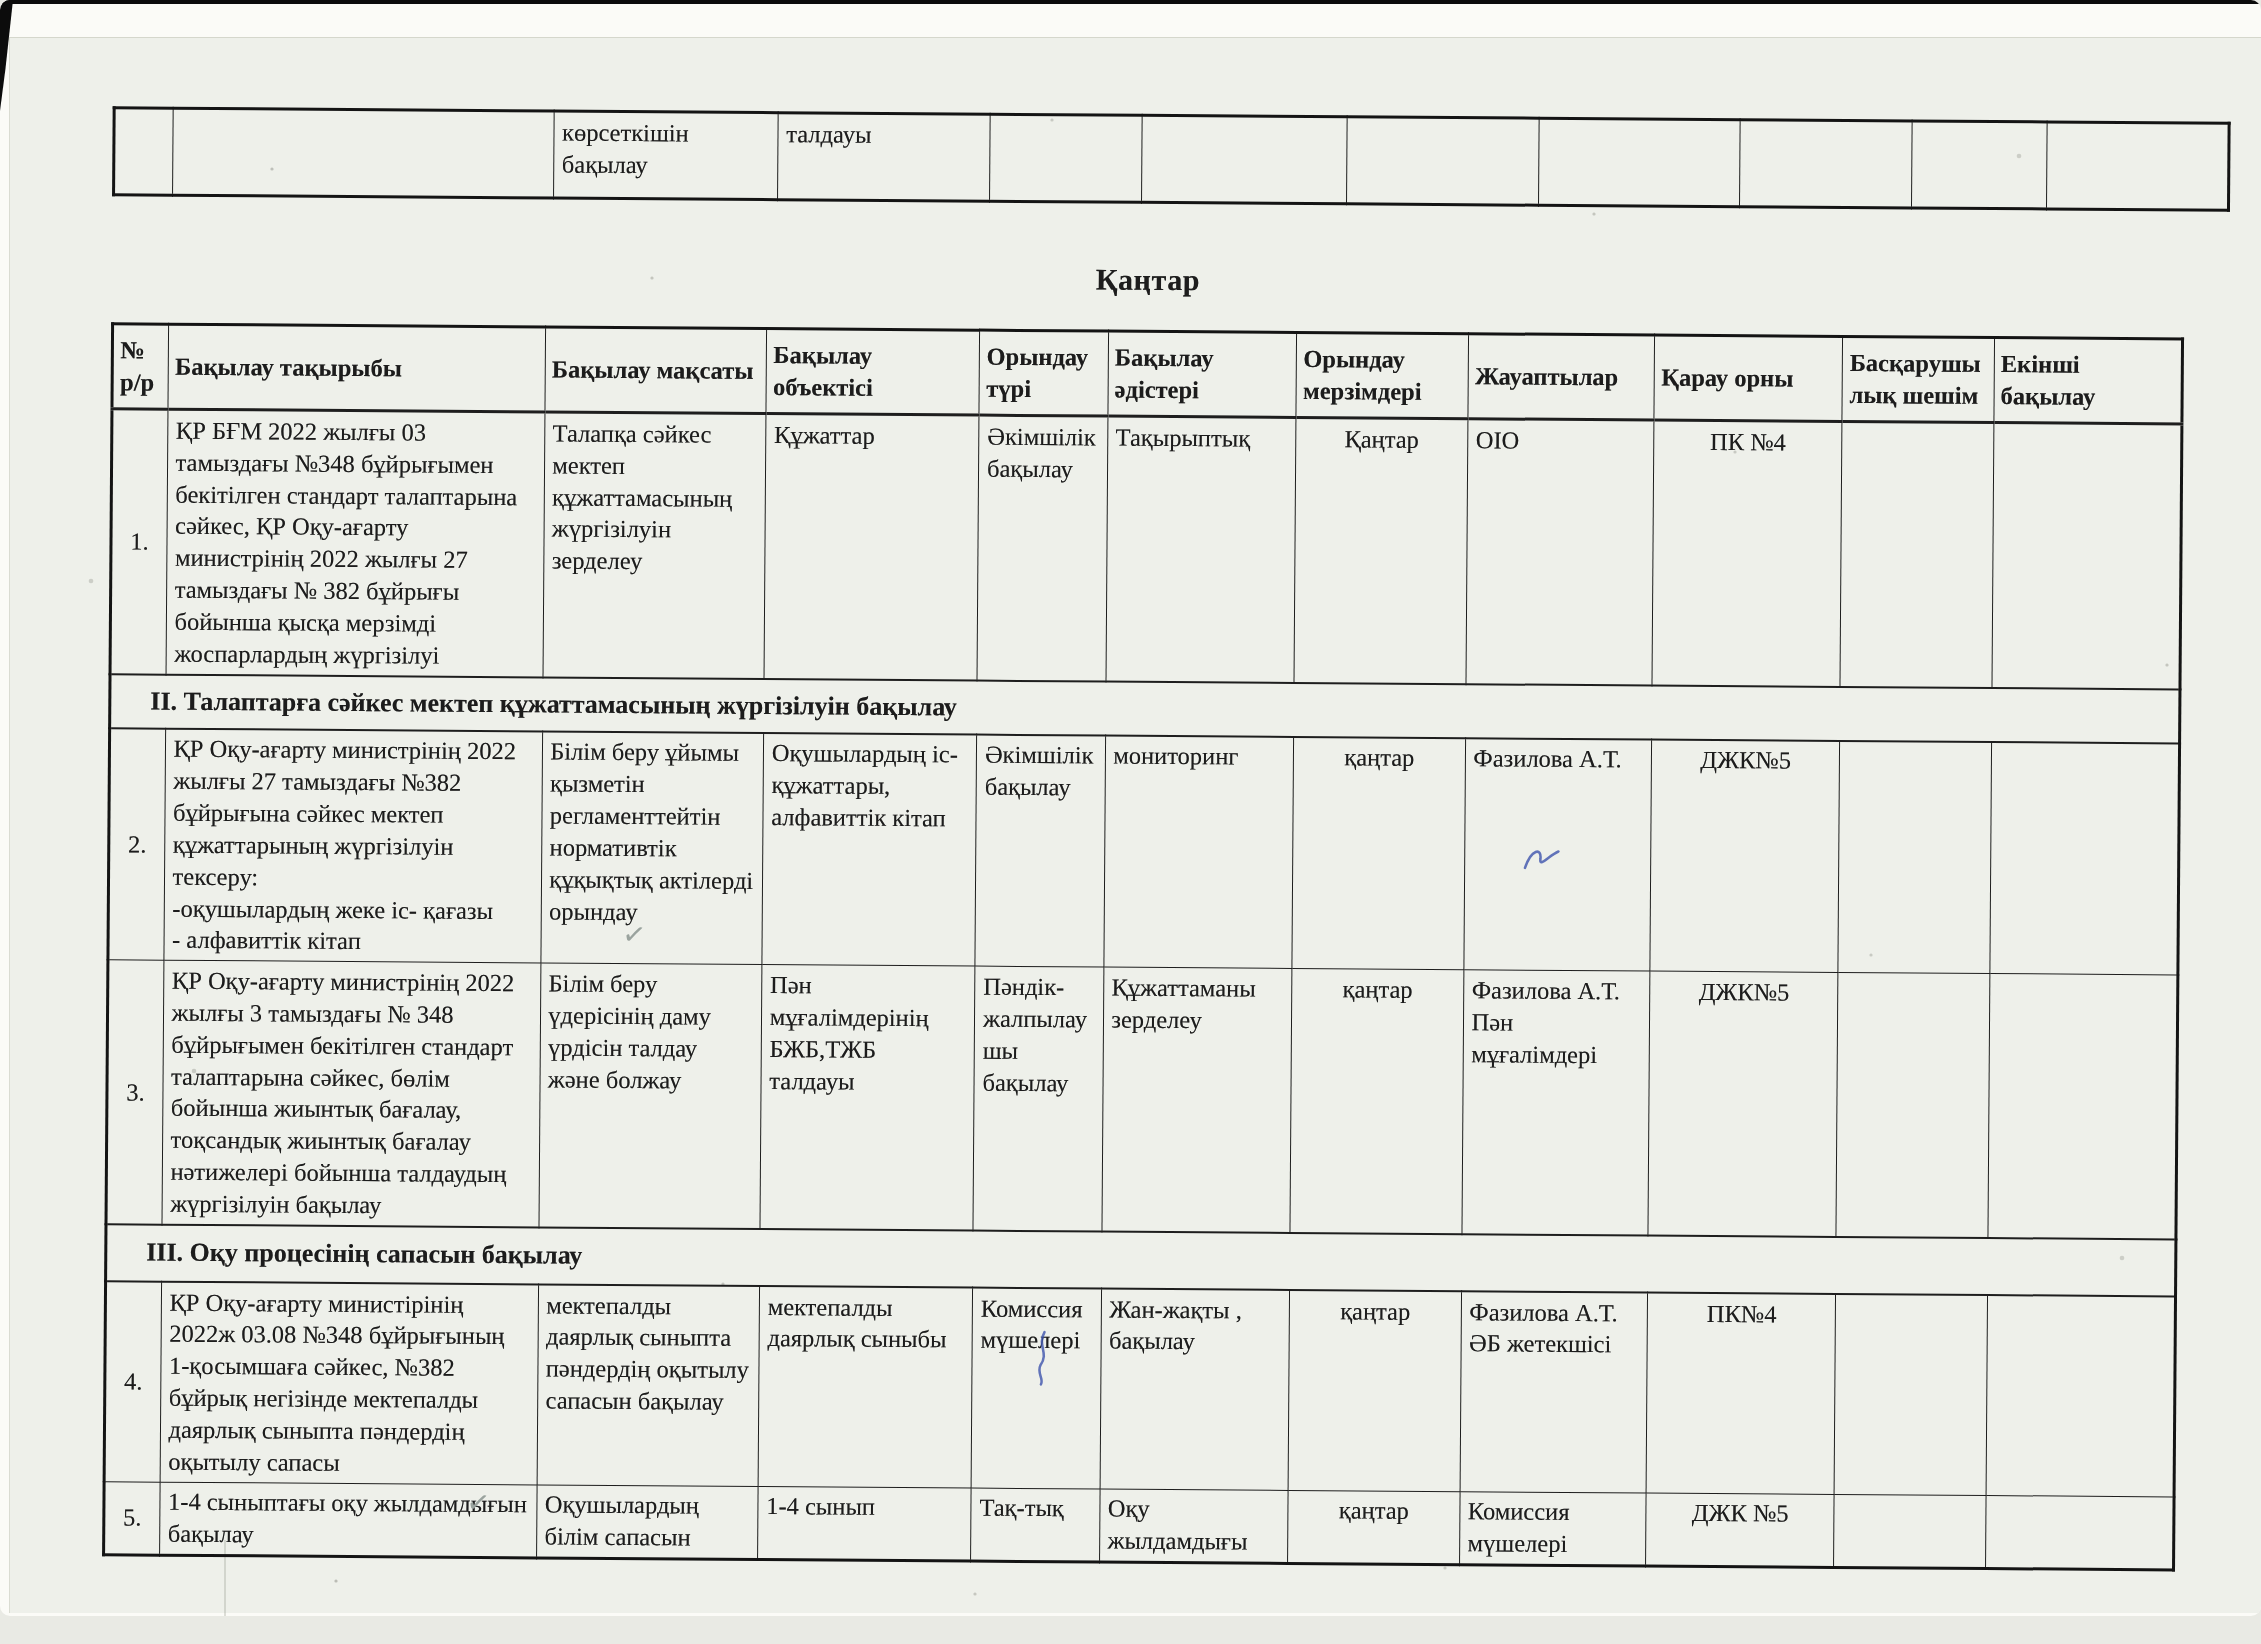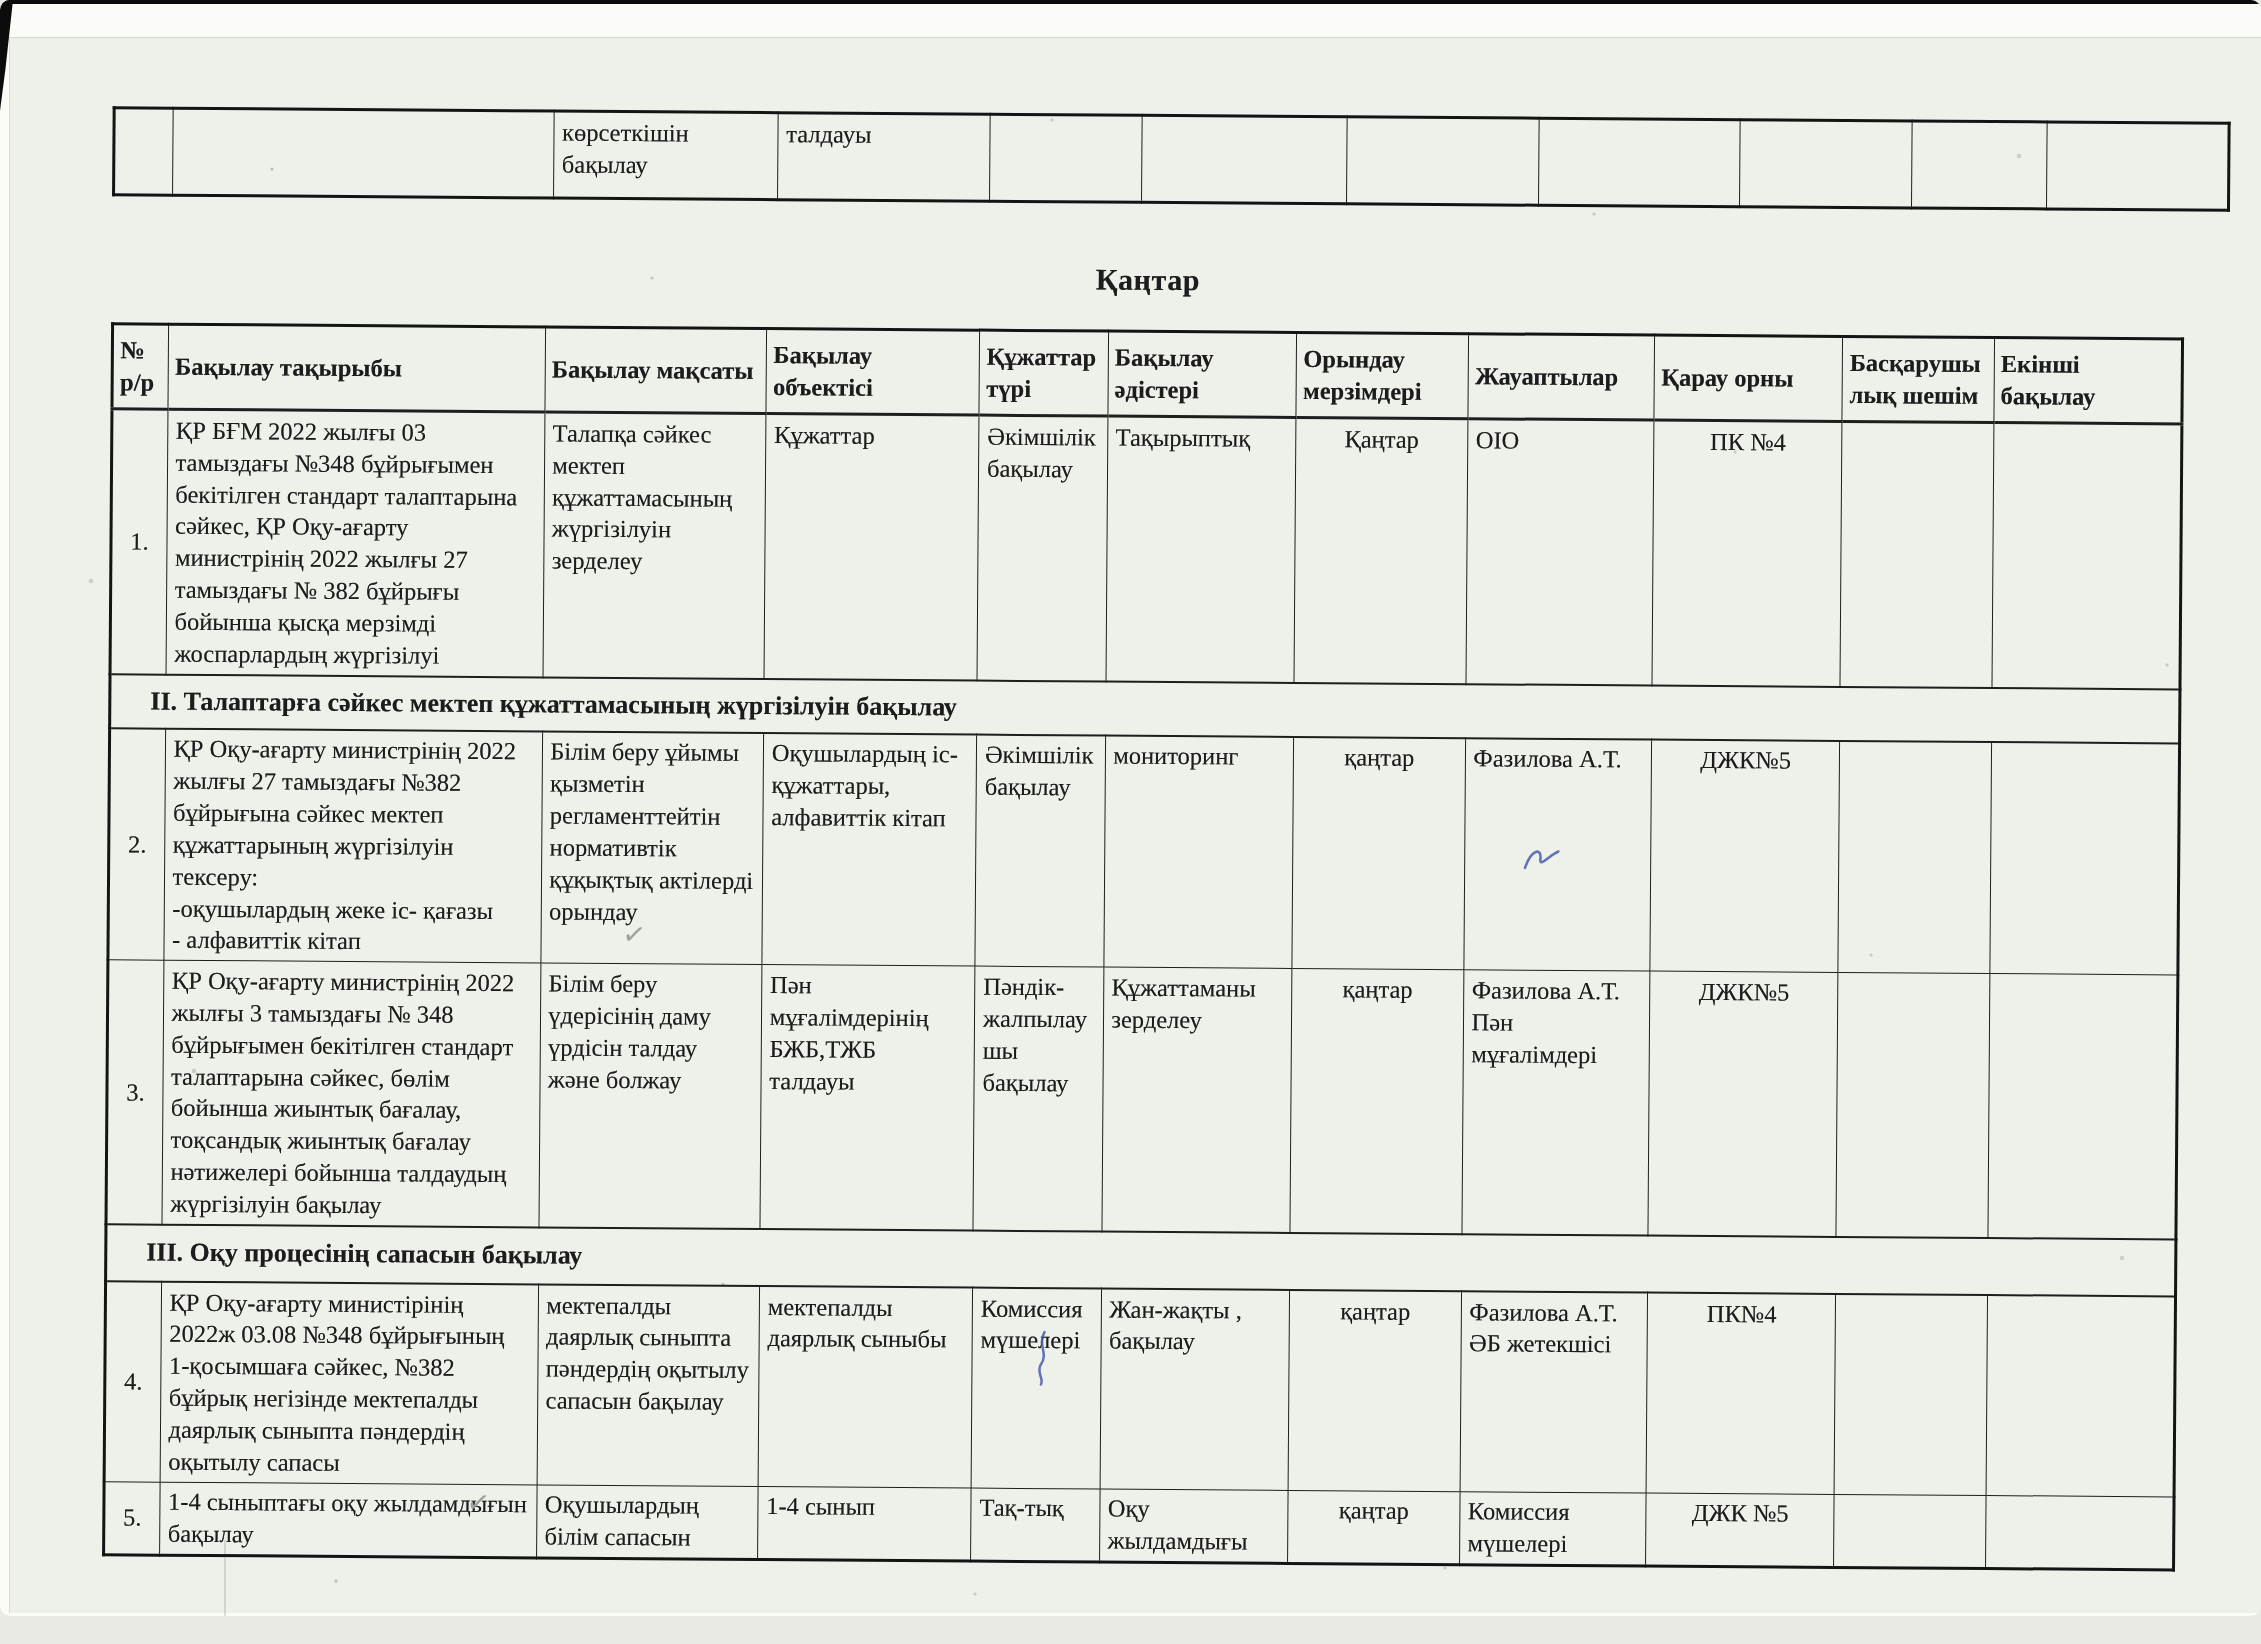--- a/index.html
+++ b/index.html
@@ -105,21 +105,21 @@
         <col style="width:7.3%">
           <col style="width:9.1%">
       </colgroup>
       <tbody>
           <tr class="h-hdr">
         <th>№
 р/р</th>
         <th>Бақылау тақырыбы</th>
         <th>Бақылау мақсаты</th>
         <th>Бақылау объектісі</th>
-        <th>Құжаттар түрі</th>
+        <th>Орындау түрі</th>
         <th>Бақылау әдістері</th>
         <th>Орындау мерзімдері</th>
         <th>Жауаптылар</th>
         <th>Қарау орны</th>
         <th>Басқарушы лық шешім</th>
         <th>Екінші бақылау</th>
       </tr>
       <tr class="h-r1">
         <td>1.</td>
         <td>ҚР БҒМ 2022 жылғы 03 тамыздағы №348 бұйрығымен бекітілген стандарт талаптарына сәйкес, ҚР Оқу-ағарту министрінің 2022 жылғы 27 тамыздағы № 382 бұйрығы бойынша қысқа мерзімді жоспарлардың жүргізілуі</td>

